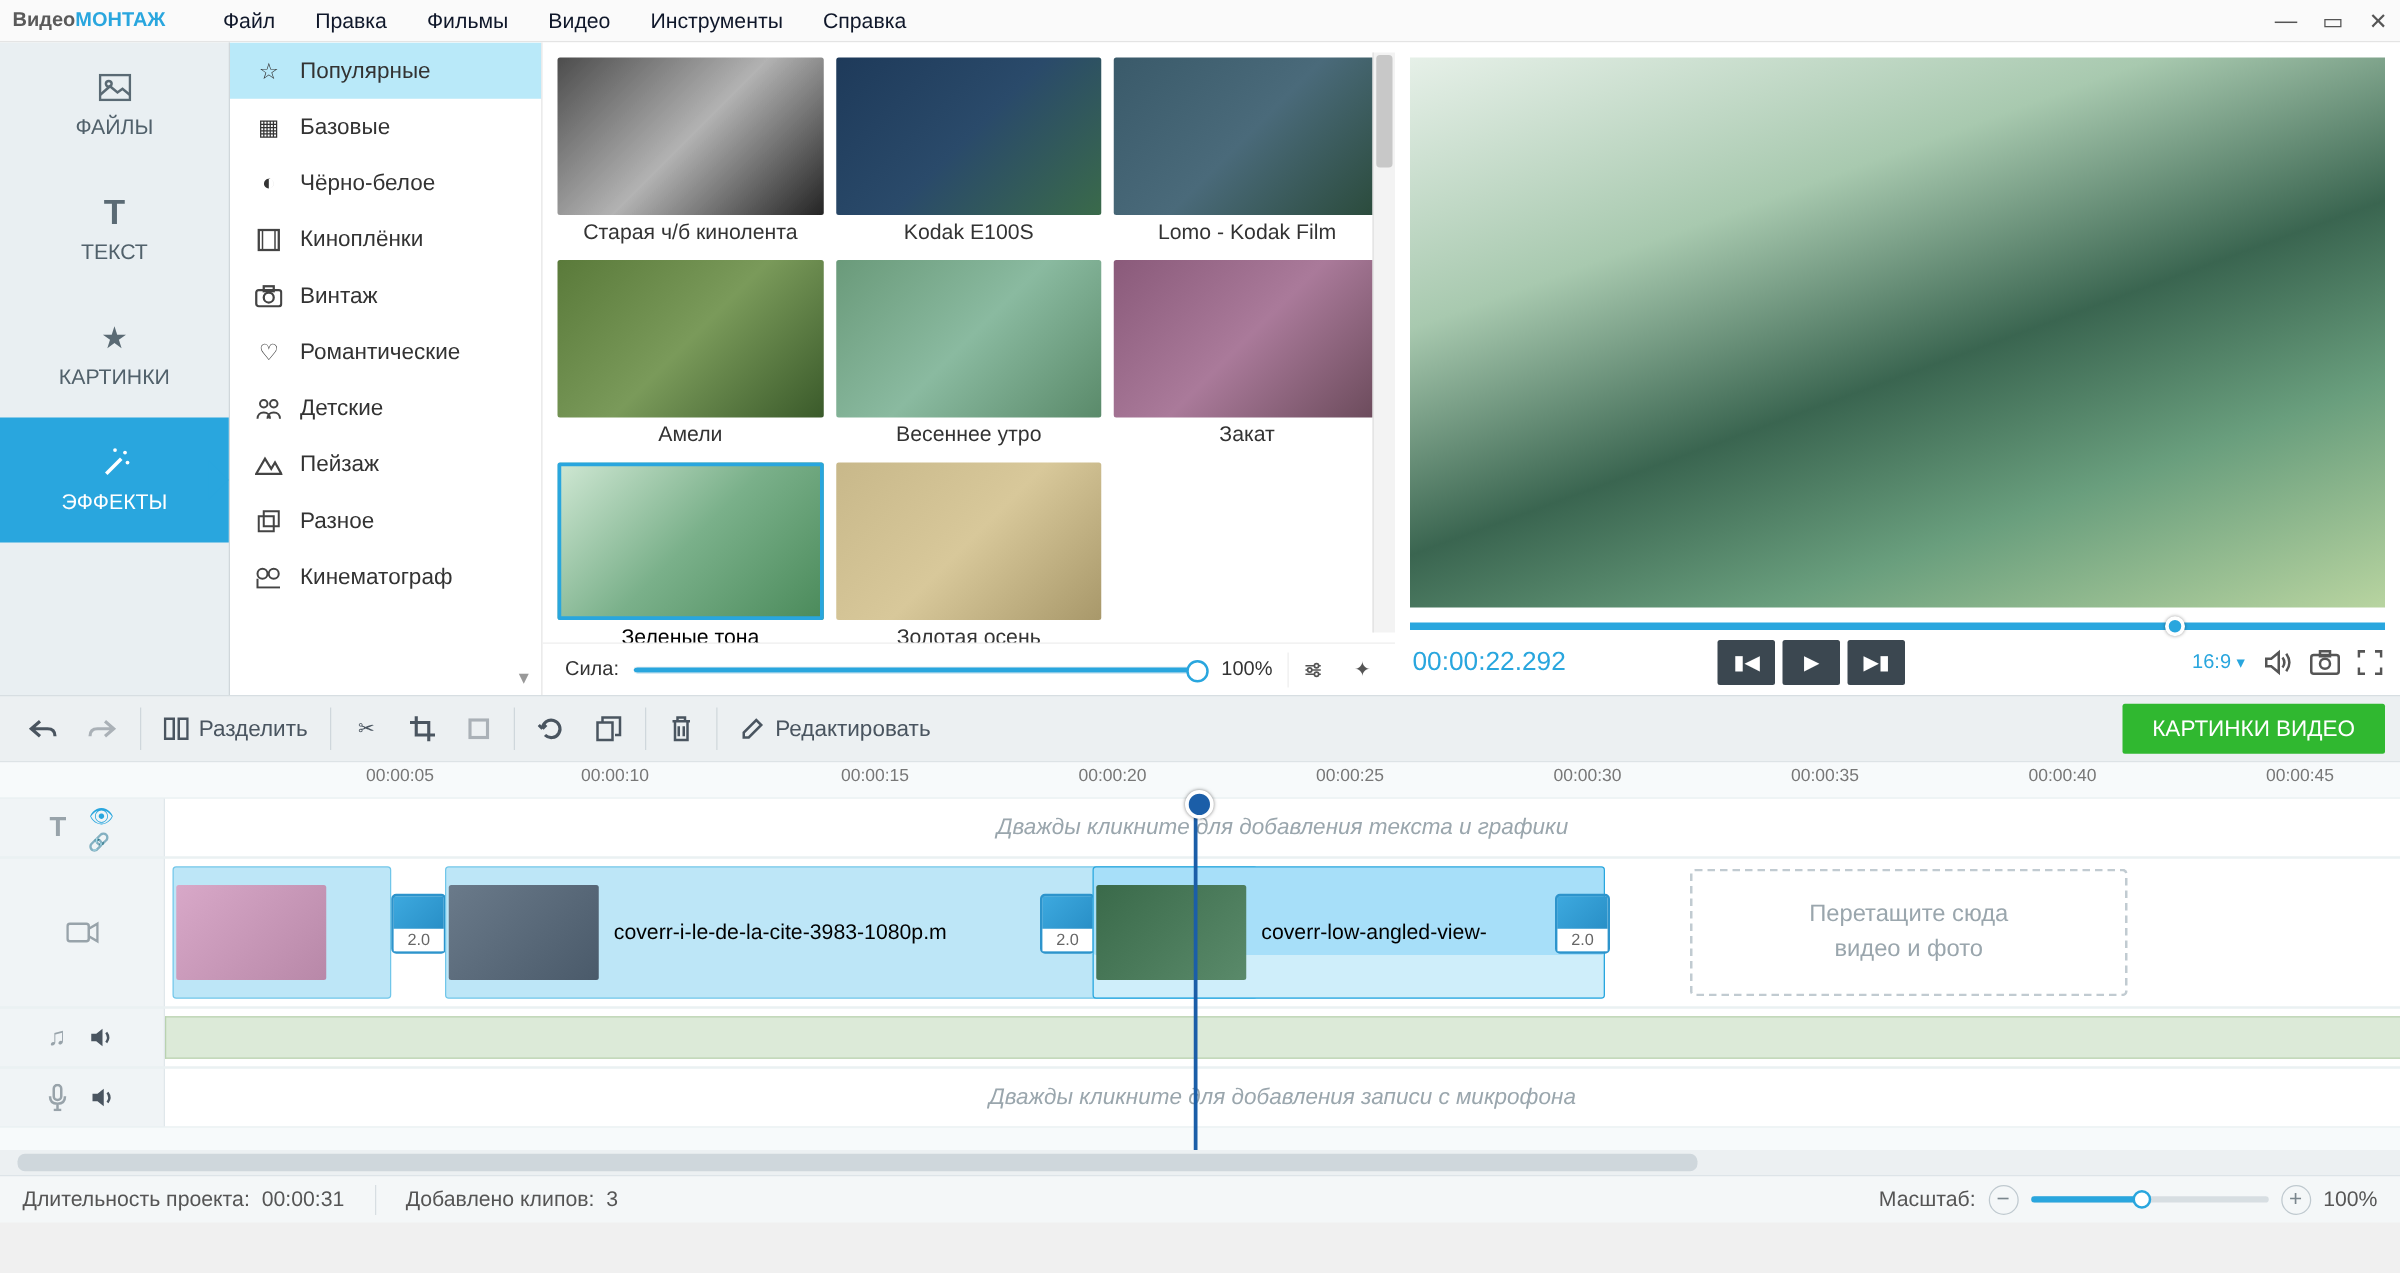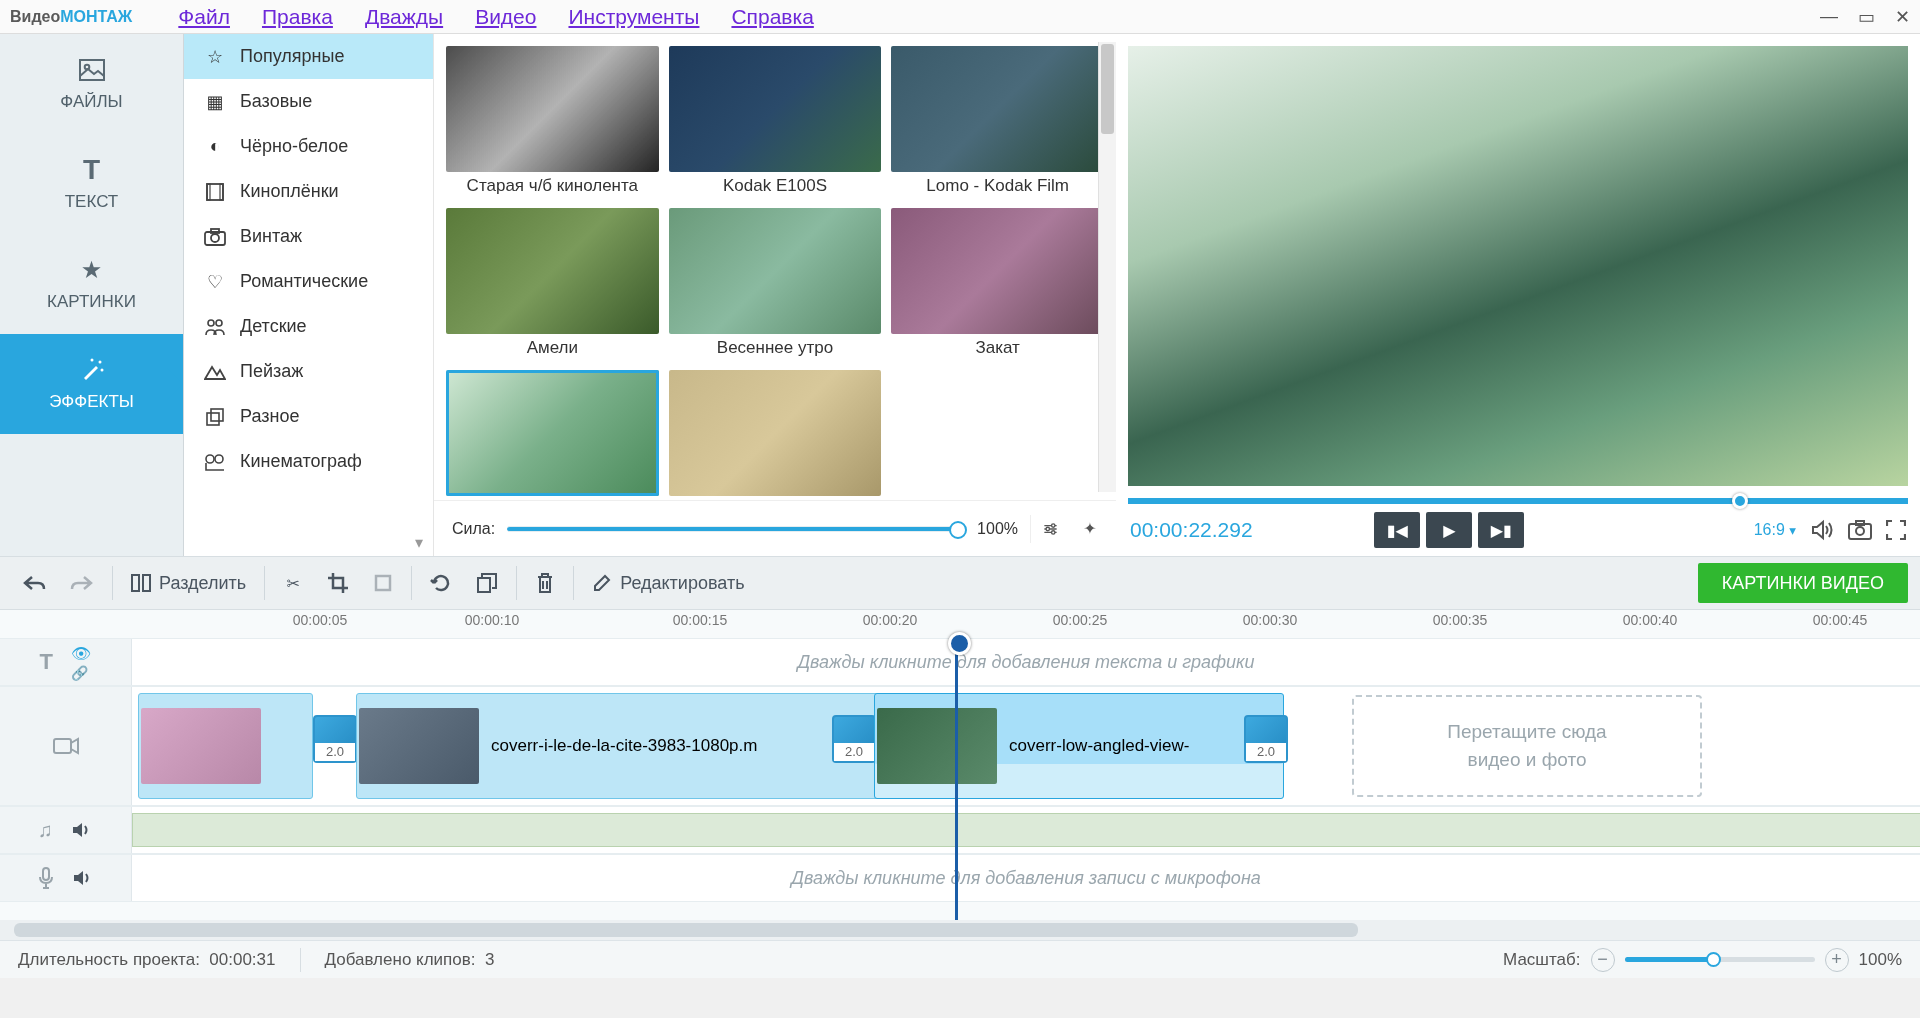--- a/index.html
+++ b/index.html
@@ -2,21 +2,21 @@
 <html><head>
 <meta charset="utf-8">
 <style>
 * { margin: 0; padding: 0; box-sizing: border-box; font-family: "Segoe UI", Arial, sans-serif; }
 body { width: 1920px; height: 1018px; background: #f0f0f0; overflow: hidden; font-size: 16px; color: #333; }
 
 
 .menubar { height: 34px; background: #fafafa; border-bottom: 1px solid #ddd; display: flex; align-items: center; padding: 0 10px; }
 .logo { font-weight: bold; margin-right: 30px; }
 .logo .c1 { color: #5a5a5a; } .logo .c2 { color: #29a6de; }
-.menubar .menu-item { padding: 0 16px; cursor: pointer; font-size: 21px; color: #6d28d9; text-decoration: underline; }
+.menubar .menu-item { padding: 0 16px; cursor: pointer; font-size: 17px; color: #0f172a; }
 .window-controls { margin-left: auto; display: flex; gap: 20px; }
 .window-controls span { cursor: pointer; font-size: 18px; color:#555; }
 
 
 .main { height: 522px; display: flex; background: #fff; }
 
 
 .nav { width: 184px; background: #e9eff2; display: flex; flex-direction: column; border-right: 1px solid #d0d7db; position: relative; }
 .nav-item { height: 100px; display: flex; flex-direction: column; align-items: center; justify-content: center; gap: 8px; cursor: pointer; color: #51616b; font-size: 17px; font-weight: 500; }
 .nav-item .ico { width: 28px; height: 28px; display: flex; align-items: center; justify-content: center; }
@@ -34,21 +34,21 @@
 .gallery { flex: 1 1 0; min-width: 0; background: #fff; display: flex; flex-direction: column; }
 .thumbs { flex: 1; padding: 12px 12px 0 12px; display: grid; grid-template-columns: repeat(3, 1fr); grid-auto-rows: 154px; gap: 8px 10px; overflow: hidden; position:relative; }
 .thumb { cursor: pointer; display:flex; flex-direction:column; }
 .thumb .img { flex:1; border-radius:2px; background:#8a9; position:relative; overflow:hidden; }
 .thumb .lbl { height: 28px; line-height:28px; text-align:center; font-size:17px; color:#333; white-space:nowrap; overflow:hidden; text-overflow:ellipsis; }
 .thumb.selected .img { outline: 3px solid #29a6de; outline-offset:-3px; }
 .thumb.selected .lbl { color:#000; }
 .gallery-scroll { position:absolute; right:0; top:8px; bottom:8px; width:18px; background:#f3f3f3; border-left:1px solid #e0e0e0;}
 .gallery-scroll .bar { position:absolute; left:2px; right:2px; top:2px; height:90px; background:#c8c8c8; border-radius:3px;}
 
-.strength { height: 56px; display: flex; align-items: center; gap: 12px; padding: 0 18px; border-top:1px solid #eee;}
+.strength { height: 42px; display: flex; align-items: center; gap: 12px; padding: 0 18px; border-top:1px solid #eee;}
 .strength .track { flex:1; height:6px; background:#29a6de; border-radius:3px; position:relative; }
 .strength .thumb-sl { position:absolute; right:-2px; top:-6px; width:18px; height:18px; border-radius:50%; background:#fff; border:2px solid #29a6de; }
 .sicon { width:28px; height:28px; display:flex; align-items:center; justify-content:center; color:#555; cursor:pointer; border-left: 1px solid #eee; padding-left:12px;}
 
 
 .preview { width: 804px; background: #fff; display:flex; flex-direction:column; }
 .preview .stage { flex:1; margin:12px; background: linear-gradient(160deg,#e6f0e8 0%, #a8c9af 30%, #3a6550 55%, #699e7d 75%, #b8d4a0 100%); position:relative; }
 .preview .seek { height:6px; margin:0 12px; background:#29a6de; position:relative; }
 .preview .seek .sh { position:absolute; right:160px; top:-5px; width:16px; height:16px; border-radius:50%; background:#29a6de; border:3px solid #fff; box-shadow:0 0 3px rgba(0,0,0,.4);}
 .preview .controls { height:52px; display:flex; align-items:center; padding:0 14px; gap:14px; }
@@ -107,21 +107,21 @@
 </style>
 </head>
 <body>
 
 <div class="menubar">
   <div class="logo">
     <span class="c1">Видео</span><span class="c2">МОНТАЖ</span>
   </div>
   <div class="menu-item">Файл</div>
   <div class="menu-item">Правка</div>
-  <div class="menu-item">Дважды</div>
+  <div class="menu-item">Фильмы</div>
   <div class="menu-item">Видео</div>
   <div class="menu-item">Инструменты</div>
   <div class="menu-item">Справка</div>
   <div class="window-controls">
     <span>—</span>
     <span>▭</span>
     <span>✕</span>
   </div>
 </div>
 

